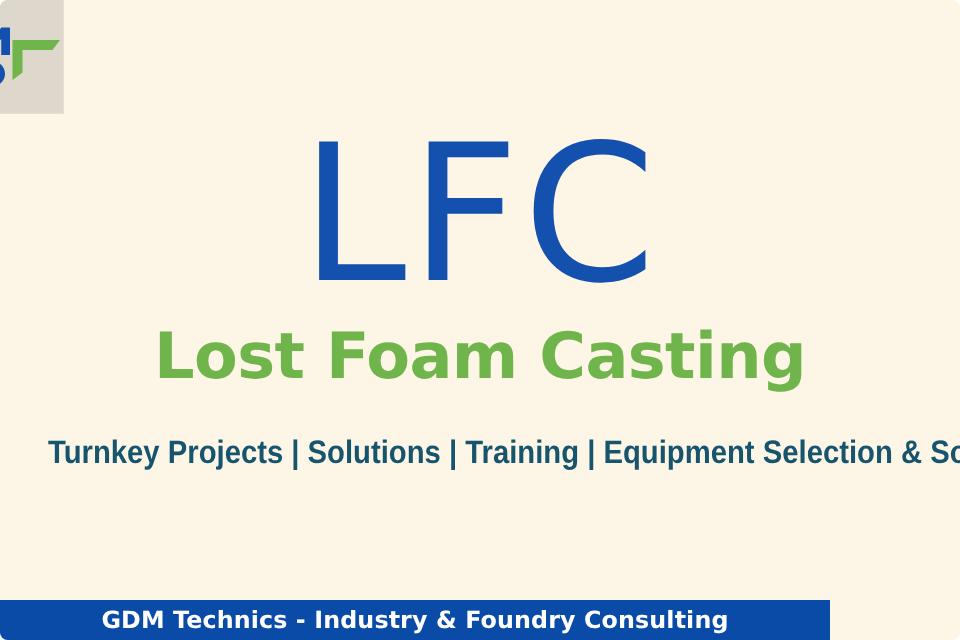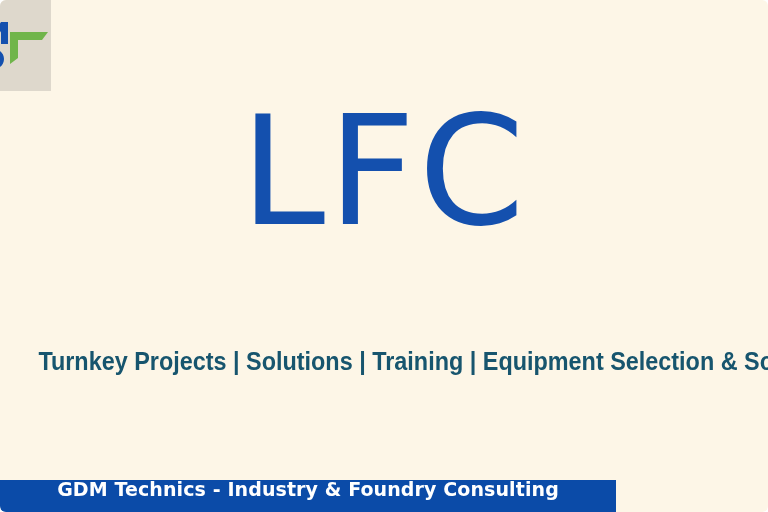--- a/index.html
+++ b/index.html
@@ -83,24 +83,25 @@
     line-height: 1.2;
     transform: scaleX(0.9);
     white-space: nowrap;
   }
 
   
   #footer-banner {
     position: absolute;
     left: 0;
     bottom: 0;
-    width: 616px;
+    width: 664px;
     height: 32px;
     background: #0B4BA8;
     display: flex;
+    align-items: center;
     justify-content: center;
   }
   #footer-banner-text {
     color: #FFFFFF;
     font-family: "DejaVu Sans", sans-serif;
     font-weight: 700;
     font-size: 19px;
     line-height: 1;
     letter-spacing: 0.1px;
     white-space: nowrap;
@@ -117,20 +118,21 @@
       <path d="M36 12 L36 44 L44 38 L44 20 L68 20 L74 12 Z" fill="#70B54B"></path>
 
       <path d="M6 2 L6 24 L13 24 L13 11 L20 21 L27 11 L27 24 L34 24 L34 2 L27 2 L20 13 L13 2 Z" fill="#1450AE"></path>
 
       <path d="M4 28 L4 50 L16 50 C25 50 30 45 30 39 C30 33 25 28 16 28 Z M11 34 L16 34 C20 34 23 36 23 39 C23 42 20 44 16 44 L11 44 Z" fill="#1450AE"></path>
     </svg>
   </div>
 
   <div id="acronym">LFC</div>
 
+  <div id="expansion">Lost Foam Casting</div>
 
   <div id="tagline">Turnkey Projects | Solutions | Training | Equipment Selection &amp; Sourcing</div>
 
   <div id="footer-banner">
     <span id="footer-banner-text">GDM Technics - Industry &amp; Foundry Consulting</span>
   </div>
 
 </div>
 
 </body></html>

